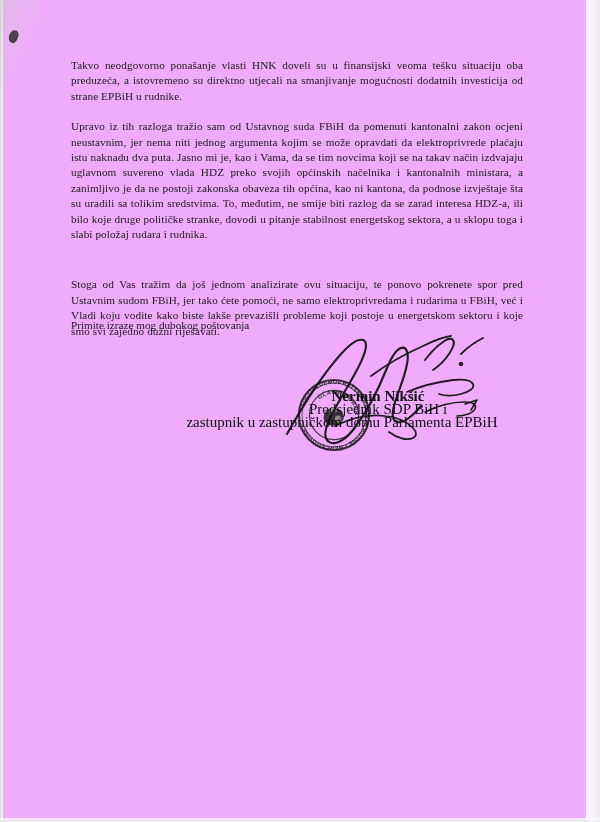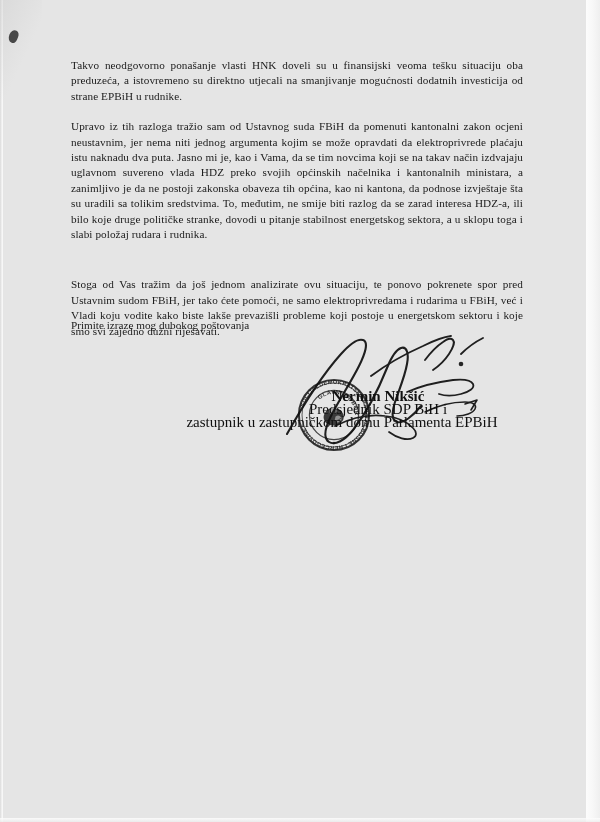--- a/index.html
+++ b/index.html
@@ -7,21 +7,21 @@
     padding: 0;
     background: #ffffff;
   }
   body {
     font-family: "Liberation Serif", "DejaVu Serif", serif;
   }
   #page {
     position: relative;
     width: 600px;
     height: 822px;
-    background: #e5e5e5;
+    background: #f0abfc;
     overflow: hidden;
   }
   
   #scan-edge-left {
     position: absolute;
     left: 0; top: 0;
     width: 3px; height: 822px;
     background: linear-gradient(to right, #d8d8d8, #f4f4f4 60%, #ffffff);
     opacity: .85;
   }

